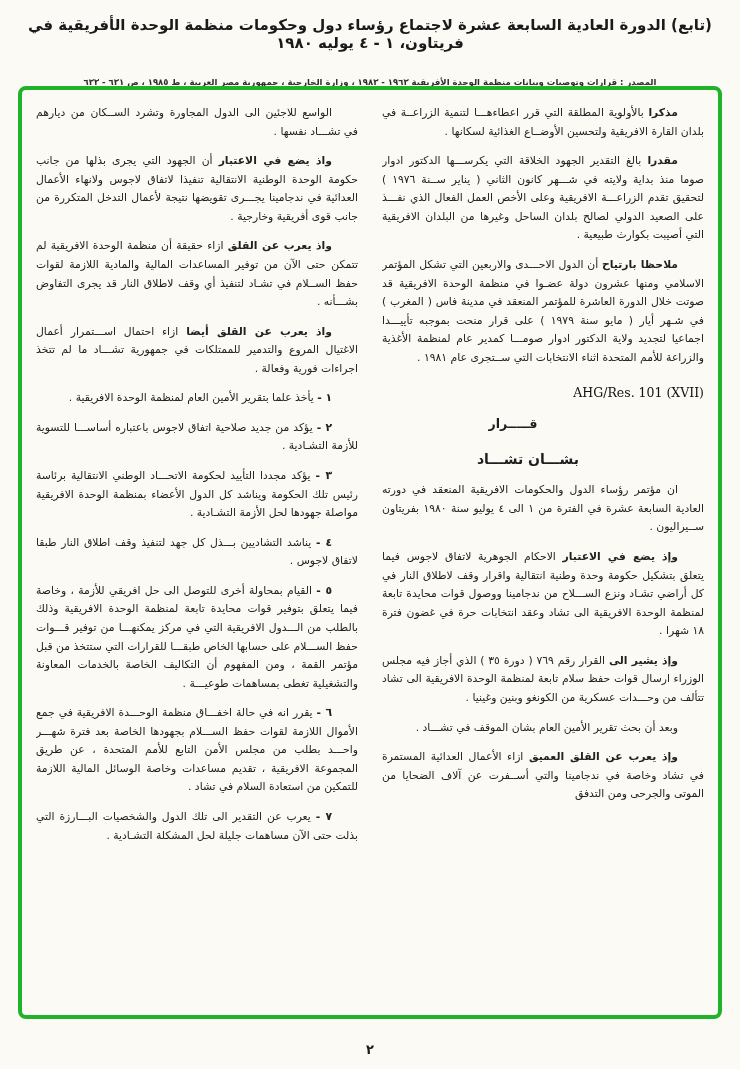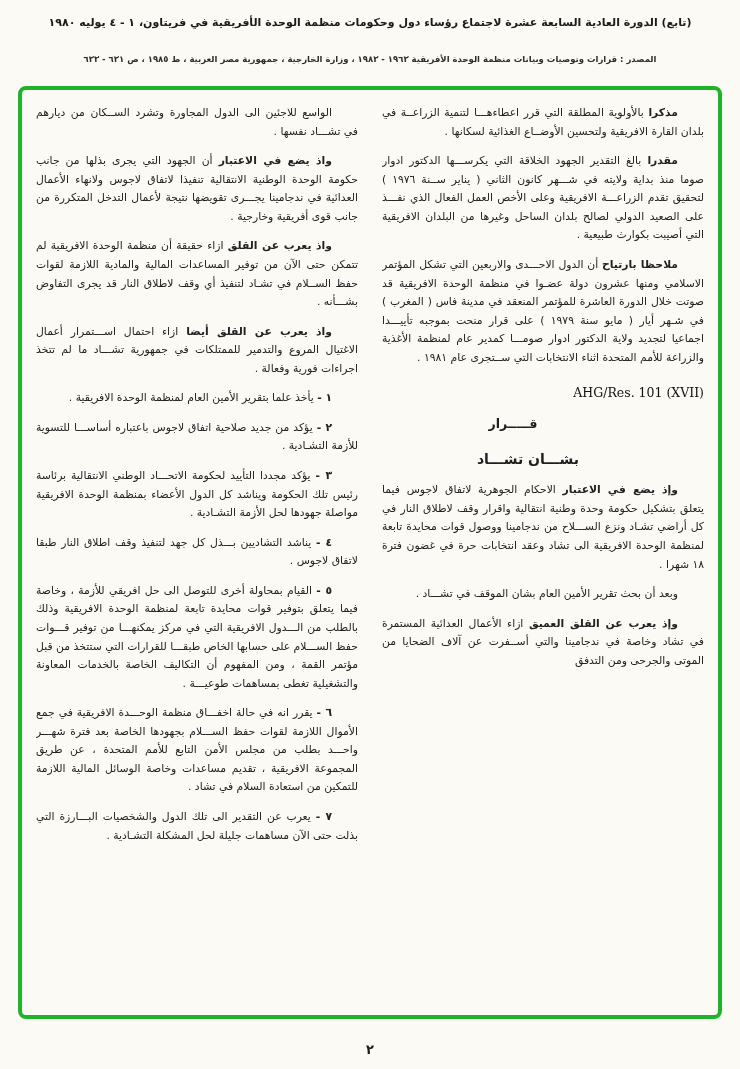--- a/index.html
+++ b/index.html
@@ -14,21 +14,21 @@
     font-family: "DejaVu Sans", sans-serif;
     color: #1e1e1e;
     overflow: hidden;
   }
   .page-header {
     direction: rtl;
     text-align: center;
     padding-top: 16px;
   }
   .header-line1 {
-    font-size: 11px;
+    font-size: 15px;
     font-weight: bold;
     color: #1a1a1a;
     letter-spacing: 0.2px;
   }
   .header-line2 {
     font-size: 8.5px;
     font-weight: bold;
     color: #2e2e2e;
     margin-top: 25px;
   }
@@ -116,21 +116,23 @@
 
     <div class="col">
       <p class="para"><span class="lead">مذكرا</span> <span>بالأولوية المطلقة التي قرر اعطاءهـــا لتنمية الزراعــة في بلدان القارة الافريقية ولتحسين الأوضــاع الغذائية لسكانها .</span></p>
       <p class="para"><span class="lead">مقدرا</span> <span>بالغ التقدير الجهود الخلاقة التي يكرســـها الدكتور ادوار صوما منذ بداية ولايته في شـــهر كانون الثاني ( يناير ســنة ١٩٧٦ ) لتحقيق تقدم الزراعـــة الافريقية وعلى الأخص العمل الفعال الذي نفـــذ على الصعيد الدولي لصالح بلدان الساحل وغيرها من البلدان الافريقية التي أصيبت بكوارث طبيعية .</span></p>
       <p class="para"><span class="lead">ملاحظا بارتياح</span> <span>أن الدول الاحـــدى والاربعين التي تشكل المؤتمر الاسلامي ومنها عشرون دولة عضـوا في منظمة الوحدة الافريقية قد صوتت خلال الدورة العاشرة للمؤتمر المنعقد في مدينة فاس ( المغرب ) في شـهر أيار ( مايو سنة ١٩٧٩ ) على قرار منحت بموجبه تأييـــدا اجماعيا لتجديد ولاية الدكتور ادوار صومـــا كمدير عام لمنظمة الأغذية والزراعة للأمم المتحدة اثناء الانتخابات التي ســتجرى عام ١٩٨١ .</span></p>
 
       <div class="res-code">AHG/Res. 101 (XVII)</div>
       <div class="res-title">قـــــرار</div>
       <div class="res-subtitle">بشـــان تشـــاد</div>
 
+      <p class="para"><span class="lead"></span> <span>ان مؤتمر رؤساء الدول والحكومات الافريقية المنعقد في دورته العادية السابعة عشرة في الفترة من ١ الى ٤ يوليو سنة ١٩٨٠ بفريتاون ســيراليون .</span></p>
       <p class="para"><span class="lead">وإذ يضع في الاعتبار</span> <span>الاحكام الجوهرية لاتفاق لاجوس فيما يتعلق بتشكيل حكومة وحدة وطنية انتقالية واقرار وقف لاطلاق النار في كل أراضي تشـاد ونزع الســـلاح من ندجامينا ووصول قوات محايدة تابعة لمنظمة الوحدة الافريقية الى تشاد وعقد انتخابات حرة في غضون فترة ١٨ شهرا .</span></p>
+      <p class="para"><span class="lead">وإذ يشير الى</span> <span>القرار رقم ٧٦٩ ( دورة ٣٥ ) الذي أجاز فيه مجلس الوزراء ارسال قوات حفظ سلام تابعة لمنظمة الوحدة الافريقية الى تشاد تتألف من وحـــدات عسكرية من الكونغو وبنين وغينيا .</span></p>
       <p class="para"><span class="lead"></span> <span>وبعد أن بحث تقرير الأمين العام بشان الموقف في تشـــاد .</span></p>
       <p class="para"><span class="lead">وإذ يعرب عن القلق العميق</span> <span>ازاء الأعمال العدائية المستمرة في تشاد وخاصة في ندجامينا والتي أســفرت عن آلاف الضحايا من الموتى والجرحى ومن التدفق</span></p>
     </div>
 
     <div class="col">
       <p class="para"><span class="lead"></span> <span>الواسع للاجئين الى الدول المجاورة وتشرد الســكان من ديارهم في تشـــاد نفسها .</span></p>
       <p class="para"><span class="lead">واذ يضع في الاعتبار</span> <span>أن الجهود التي يجرى بذلها من جانب حكومة الوحدة الوطنية الانتقالية تنفيذا لاتفاق لاجوس ولانهاء الأعمال العدائية في ندجامينا يجـــرى تقويضها نتيجة لأعمال التدخل المتكررة من جانب قوى أفريقية وخارجية .</span></p>
       <p class="para"><span class="lead">واذ يعرب عن القلق</span> <span>ازاء حقيقة أن منظمة الوحدة الافريقية لم تتمكن حتى الآن من توفير المساعدات المالية والمادية اللازمة لقوات حفظ الســلام في تشـاد لتنفيذ أي وقف لاطلاق النار قد يجرى التفاوض بشـــأنه .</span></p>
       <p class="para"><span class="lead">واذ يعرب عن القلق أيضا</span> <span>ازاء احتمال اســـتمرار أعمال الاغتيال المروع والتدمير للممتلكات في جمهورية تشـــاد ما لم تتخذ اجراءات فورية وفعالة .</span></p>
       <p class="para"><span class="lead">١ -</span> <span>يأخذ علما بتقرير الأمين العام لمنظمة الوحدة الافريقية .</span></p>

